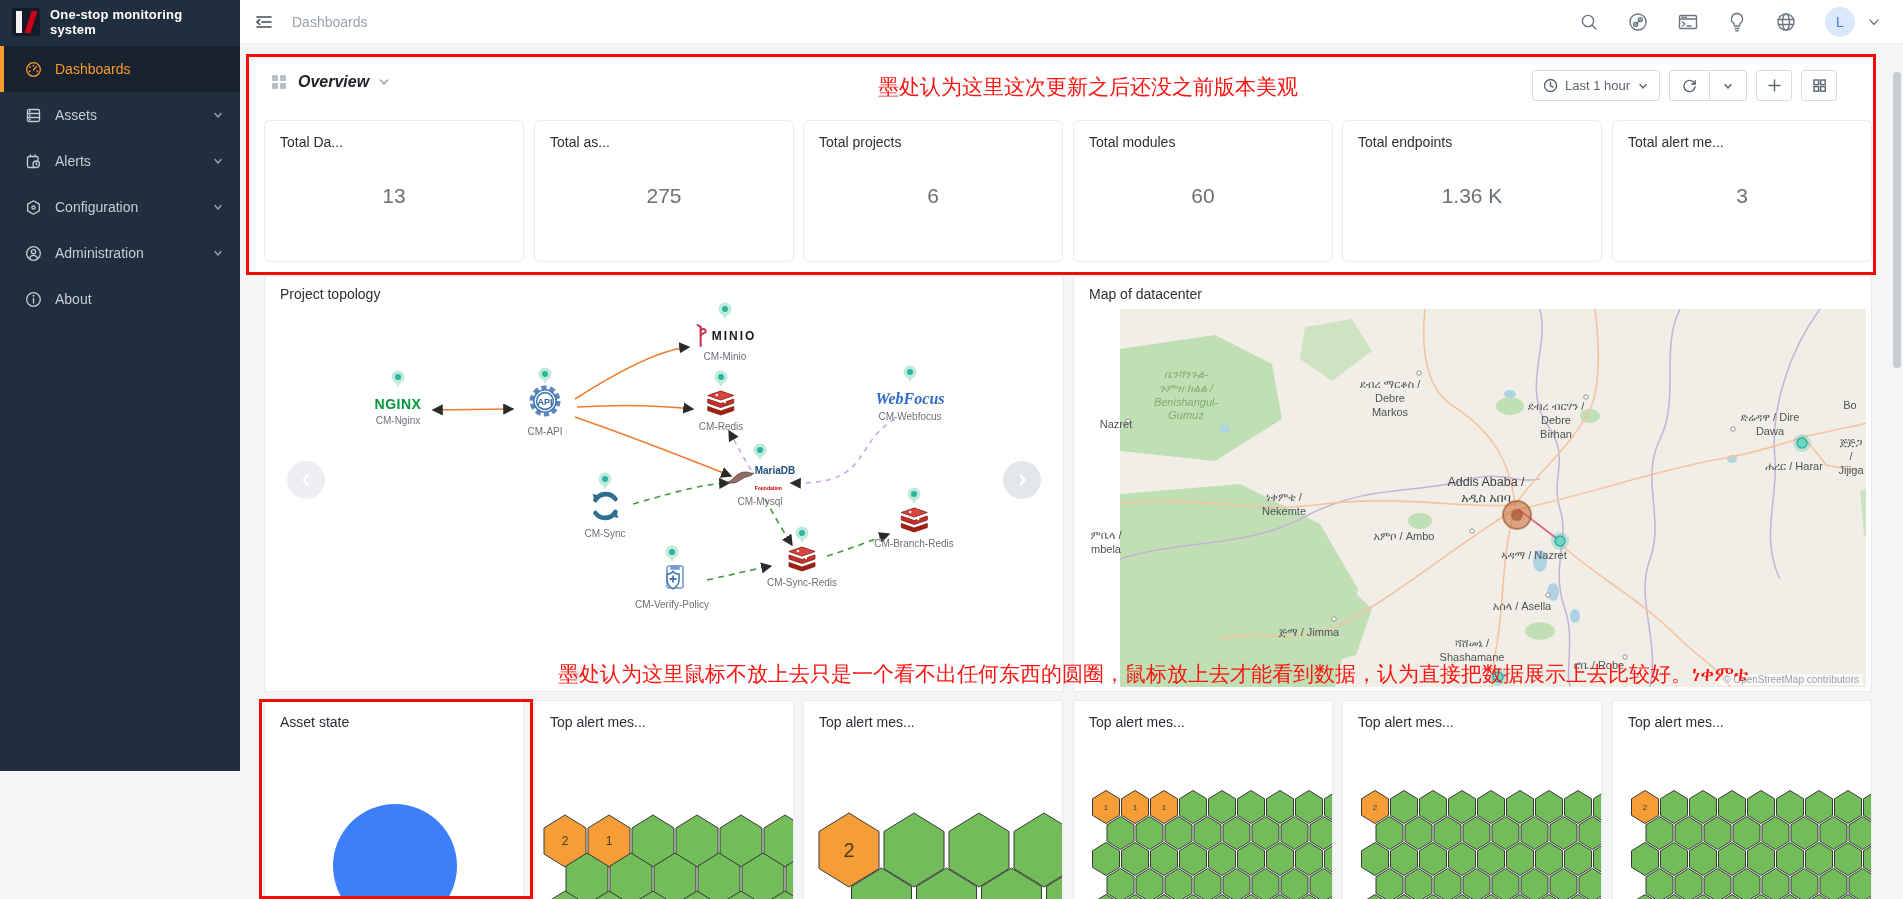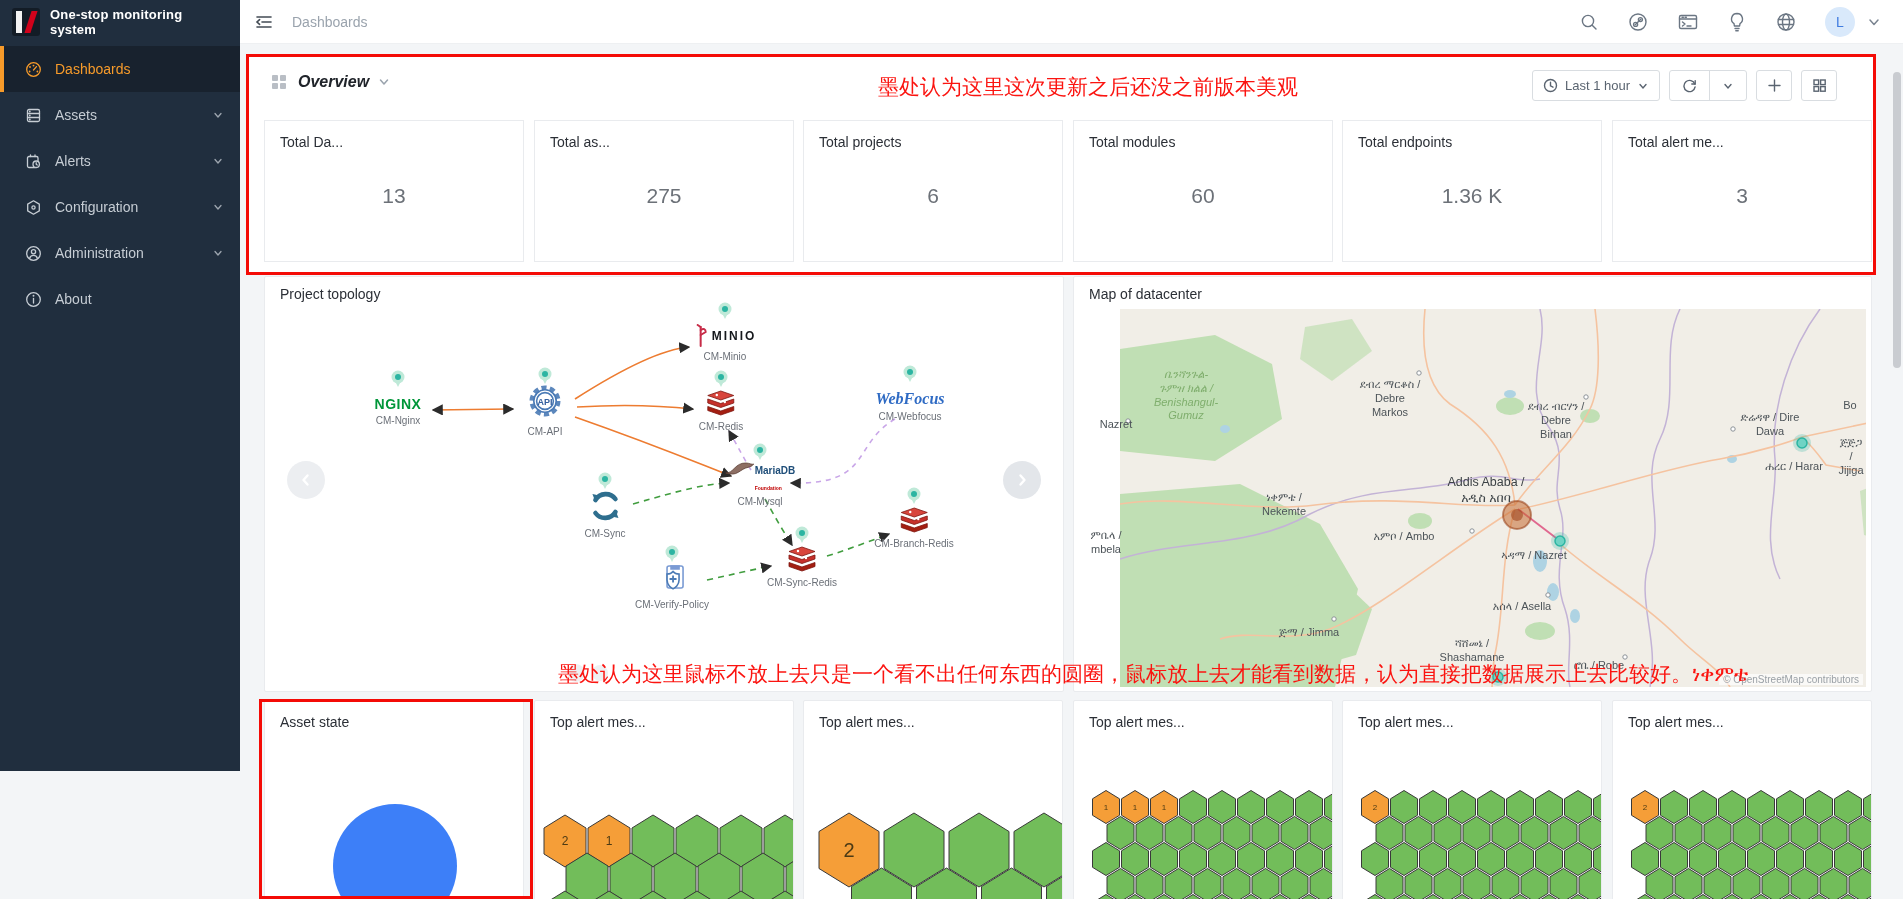--- a/index.html
+++ b/index.html
@@ -42,38 +42,38 @@
   .annotation-top { position:absolute; left:638px; top:29px; font-size:21px; color:#fb1410; white-space:nowrap; }
   .hd-controls { position:absolute; right:66px; top:26px; display:flex; gap:9px; align-items:center; }
   .btn { height:31px; background:#fff; border:1px solid #d9dde1; border-radius:3px; display:flex; align-items:center; color:#5a6470; font-size:13px; cursor:pointer; }
   .btn svg { stroke:#5a6470; fill:none; stroke-width:1.4; stroke-linecap:round; }
   .time-btn { padding:0 10px; gap:7px; }
   .split-btn { padding:0; }
   .split-btn .seg { padding:0 12px; display:flex; align-items:center; height:100%; }
   .split-btn .seg + .seg { border-left:1px solid #d9dde1; }
   .sq-btn { width:36px; justify-content:center; }
 
-  .stat-card { position:absolute; top:76px; width:260px; height:142px; background:#fff; border:1px solid #e9ebee; border-radius:0; }
+  .stat-card { position:absolute; top:76px; width:260px; height:142px; background:#fff; border:1px solid #e9ebee; border-radius:6px; }
   .stat-card .t { padding:13px 0 0 15px; font-size:14px; color:#2b2f36; }
   .stat-card .v { margin-top:34px; text-align:center; font-size:21px; color:#6c7178; }
 
   .panel { position:absolute; background:#fff; border:1px solid #e9ebee; border-radius:2px; overflow:hidden; }
   .panel .ptitle { position:absolute; left:15px; top:9px; font-size:14px; color:#2b2f36; z-index:5; }
   #topology-panel { left:24px; top:232px; width:800px; height:416px; }
   #map-panel { left:833px; top:232px; width:799px; height:416px; }
 
   
   .topo-node { position:absolute; transform:translate(-50%,-50%); display:flex; flex-direction:column; align-items:center; z-index:3; }
   .topo-node .nlabel { margin-top:3px; font-size:10px; color:#6b7078; white-space:nowrap; }
   .topo-pin { position:absolute; transform:translate(-50%,-50%); z-index:4; }
   .nginx-logo { color:#009639; font-weight:800; font-size:14px; letter-spacing:.5px; }
   .webfocus-logo { font-family:"Liberation Serif", serif; font-style:italic; font-weight:700; font-size:16px; color:#2f6bc4; }
   .minio-row { display:flex; align-items:center; gap:4px; }
   .minio-text { font-size:12px; font-weight:800; letter-spacing:2px; color:#15181c; }
-  .maria-row { display:flex; align-items:flex-start; gap:0; }
+  .maria-row { display:flex; align-items:center; gap:0; }
   .maria-text { line-height:1; }
   .maria-text .m1 { font-size:10px; font-weight:700; color:#1f4e79; }
   .maria-text .m2 { font-size:5px; font-weight:700; color:#c00000; }
   .carousel { position:absolute; width:38px; height:38px; border-radius:50%; display:flex; align-items:center; justify-content:center; z-index:6; cursor:pointer; }
   .carousel svg { stroke:#fff; fill:none; stroke-width:2.4; stroke-linecap:round; stroke-linejoin:round; }
   .car-left  { left:22px; top:184px; background:#eceef1; }
   .car-right { right:22px; top:184px; background:#e3e6ea; }
   .zoom-dot { position:absolute; border-radius:50%; background:#eef0f2; z-index:2; }
 
   

